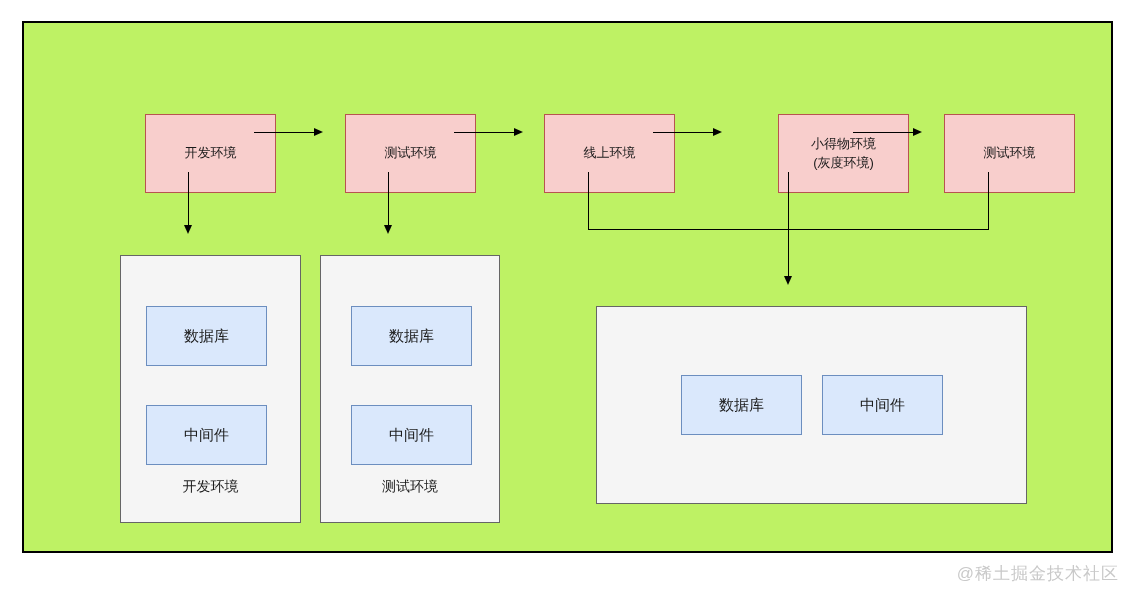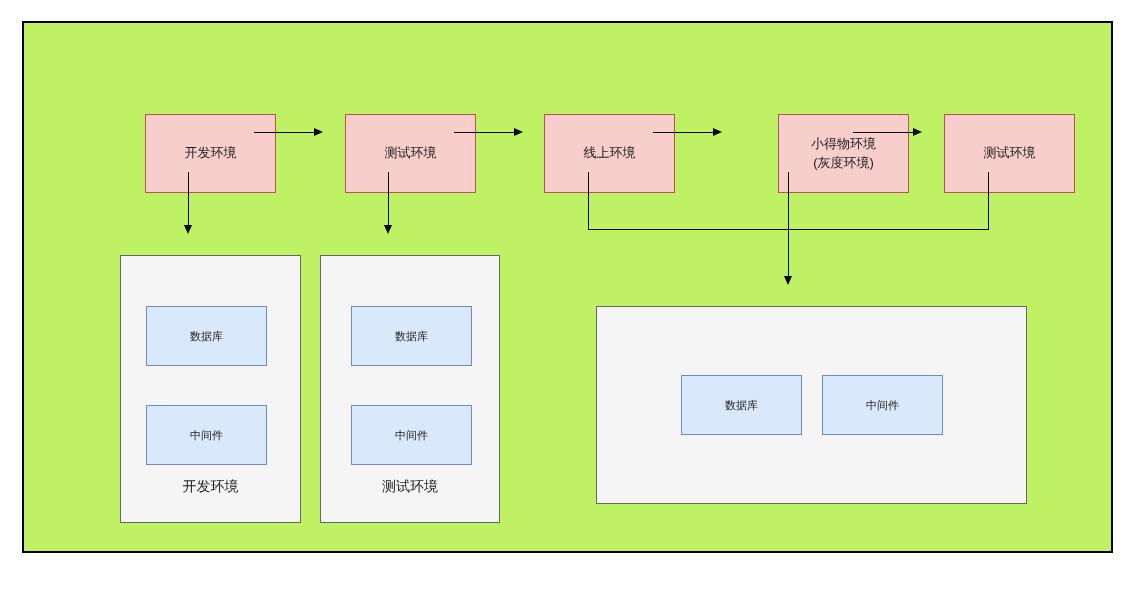--- a/index.html
+++ b/index.html
@@ -37,21 +37,21 @@
   #c0{left:96px;top:232px;width:181px;height:268px;}
   #c1{left:296px;top:232px;width:180px;height:268px;}
   #c2{left:572px;top:283px;width:431px;height:198px;}
   .env-label{position:absolute;left:0;right:0;text-align:center;font-size:14px;}
   #c0 .env-label,#c1 .env-label{top:222px;}
   #c2 .env-label{top:162px;}
 
   
   .bnode{position:absolute;width:121px;height:60px;background:var(--blue-fill);
          border:1px solid var(--blue-border);display:flex;align-items:center;justify-content:center;
-         font-size:11px;}
+         font-size:15px;}
   #c0 .b-a{left:25px;top:50px;}  #c0 .b-b{left:25px;top:149px;}
   #c1 .b-a{left:30px;top:50px;}  #c1 .b-b{left:30px;top:149px;}
   #c2 .b-a{left:84px;top:68px;}  #c2 .b-b{left:225px;top:68px;}
 
   .watermark{position:absolute;right:13px;top:562px;font-size:17px;
              color:var(--watermark);letter-spacing:1px;}
 </style>
 </head>
 <body>
 
@@ -123,13 +123,14 @@
       <div class="bnode b-a">
         <span>数据库</span>
       </div>
       <div class="bnode b-b">
         <span>中间件</span>
       </div>
     </div>
 
   </div>
 
+  <div class="watermark">@稀土掘金技术社区</div>
 </div>
 
 </body></html>

